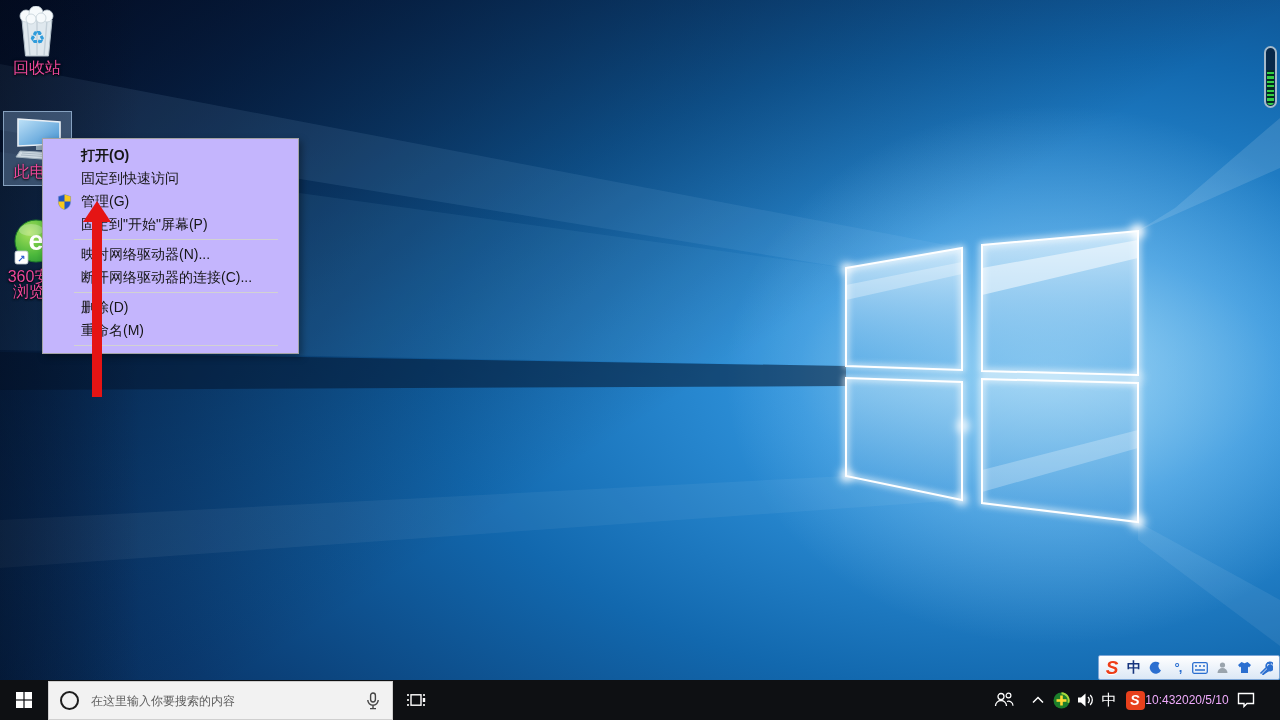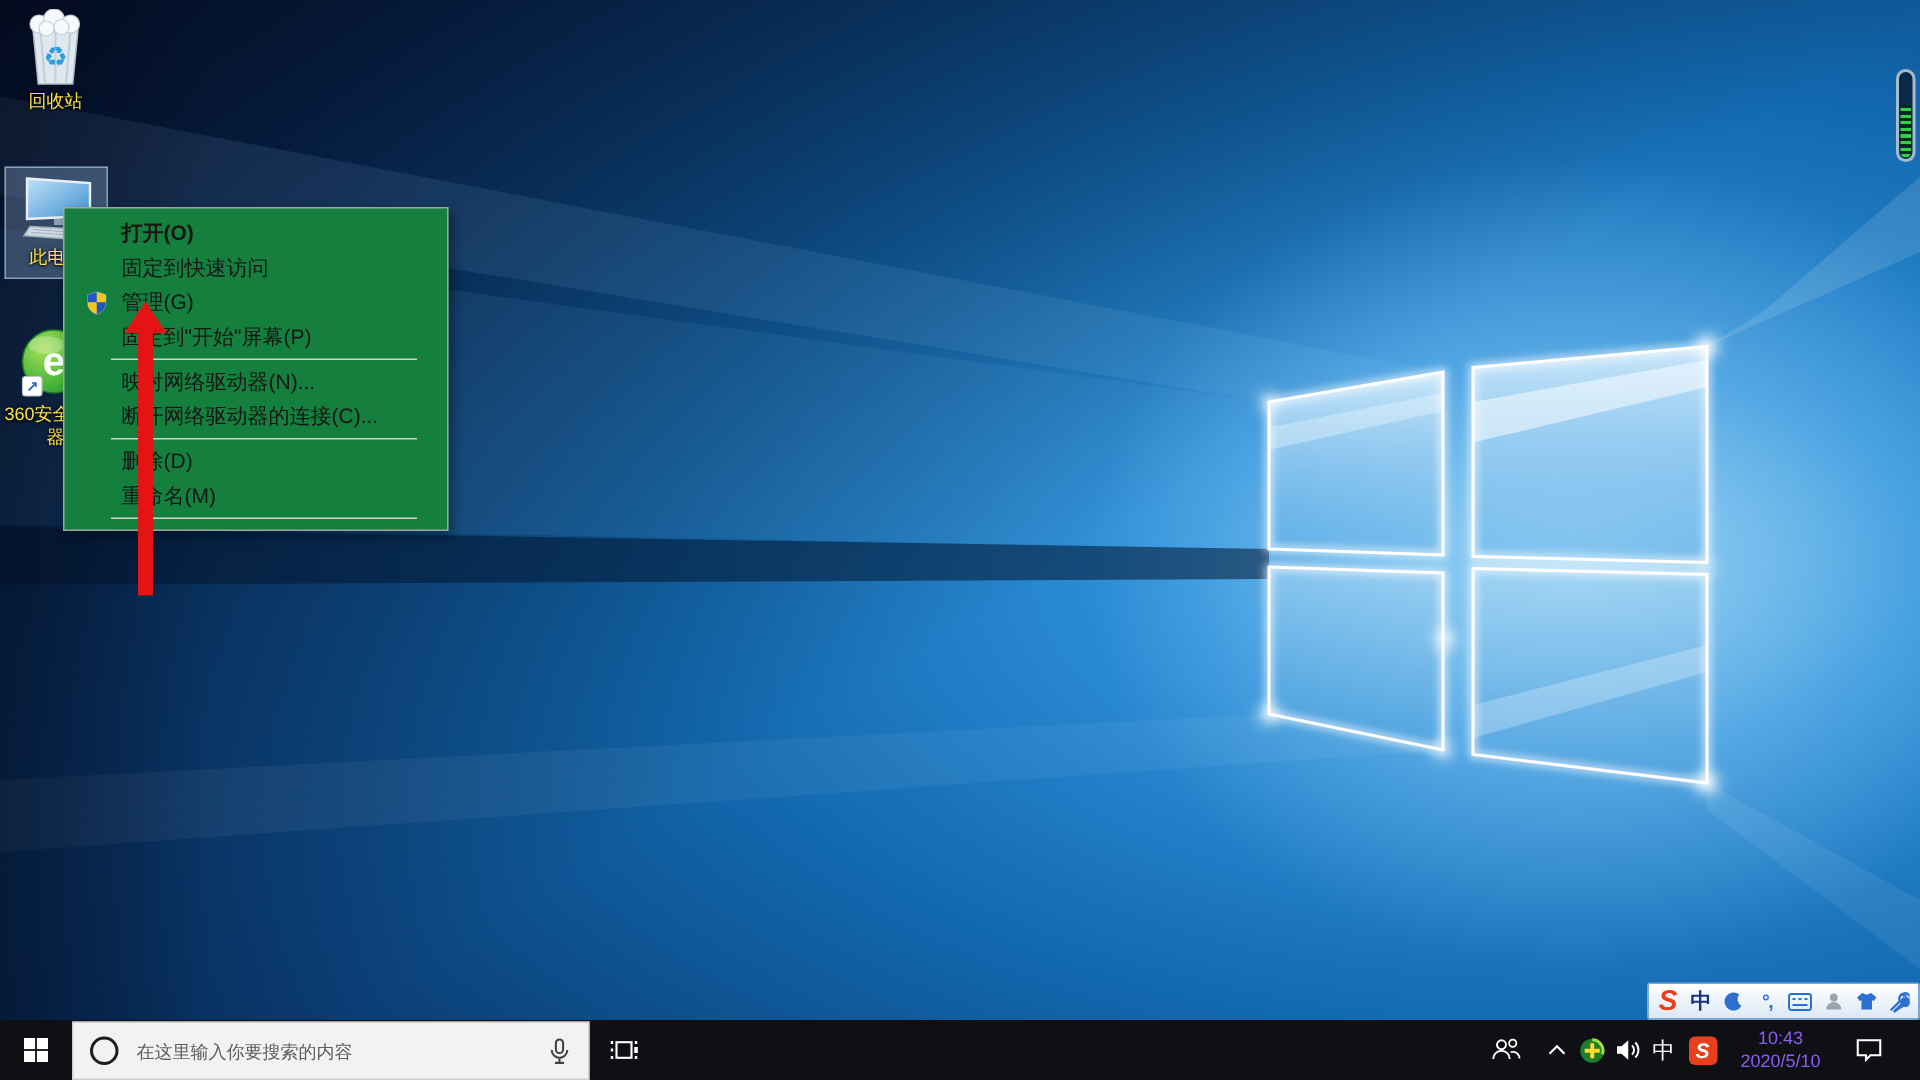--- a/index.html
+++ b/index.html
@@ -14,30 +14,30 @@
 
   
   .gauge{position:absolute;left:1264px;top:46px;width:13px;height:62px;border-radius:7px;
     border:2px solid rgba(205,222,235,.8);background:rgba(6,18,38,.72);overflow:hidden;}
   .gauge-fill{position:absolute;left:1px;right:1px;bottom:1px;height:35px;
     background:repeating-linear-gradient(to top,#33cf45 0 2.2px,rgba(4,40,18,.75) 2.2px 4.4px);border-radius:0 0 5px 5px;}
 
   
   .icon-cell{position:absolute;width:72px;text-align:center;color:#fff;}
   .icon-cell .icon-img{display:block;margin:0 auto;}
-  .icon-label{margin-top:2px;font-size:12px;line-height:15px;color:#fde047;
+  .icon-label{margin-top:2px;font-size:16px;line-height:15px;color:#ec4899;
     text-shadow:0 1px 2px rgba(0,0,0,.95),0 0 3px rgba(0,0,0,.7);word-break:break-all;}
   .cell-recycle{left:1px;top:6px;}
   .cell-thispc{left:3px;top:111px;width:69px;height:75px;padding-top:4px;
     background:rgba(128,160,196,.38);border:1px solid rgba(175,205,235,.65);}
   .cell-360{left:0px;top:219px;width:74px;}
 
   
   .context-menu{position:absolute;left:42px;top:138px;width:257px;z-index:20;
-    background:#15803d;border:1px solid #a3a3a3;box-shadow:3px 3px 7px rgba(0,0,0,.35);
+    background:#c4b5fd;border:1px solid #a3a3a3;box-shadow:3px 3px 7px rgba(0,0,0,.35);
     padding:5px 17px 4px 1px;}
   .mi{position:relative;height:23px;line-height:23px;padding-left:37px;font-size:14px;color:#161616;white-space:nowrap;}
   .mi.bold{font-weight:bold;}
   .mi .mi-ico{position:absolute;left:13px;top:4px;width:15px;height:16px;}
   .cm-sep{height:1px;background:#d2d2d2;margin:3px 3px 3px 30px;}
 
   
   .red-arrow{position:absolute;z-index:30;pointer-events:none;}
   .arrow-shaft{position:absolute;left:92px;top:220px;width:10px;height:177px;background:#e51414;}
   .arrow-head{position:absolute;left:83px;top:201px;width:0;height:0;
@@ -55,21 +55,21 @@
   .taskview-button{position:absolute;left:395px;top:0;width:42px;height:40px;display:flex;align-items:center;justify-content:center;}
   .tbtn{position:absolute;top:0;height:40px;display:flex;align-items:center;justify-content:center;color:#fff;}
   .tb-people{left:991px;width:26px;}
   .tb-chevron{left:1028px;width:20px;}
   .tb-360{left:1050px;width:22px;}
   .tb-speaker{left:1074px;width:24px;}
   .tb-ime{left:1098px;width:22px;font-size:15px;color:#fff;}
   .tb-sogou{left:1122px;width:26px;}
   .sogou-badge{width:19px;height:19px;background:#e8401c;border-radius:4px;color:#fff;
     font-weight:bold;font-style:italic;font-size:14px;line-height:19px;text-align:center;}
-  .tb-clock{left:1150px;width:74px;color:#8b5cf6;font-size:12px;line-height:15px;text-align:center;flex-direction:column;}
+  .tb-clock{left:1150px;width:74px;color:#f0abfc;font-size:12px;line-height:15px;text-align:center;}
   .tb-action{left:1228px;width:36px;}
 
   
   .lang-bar{position:absolute;left:1098px;top:655px;width:182px;height:25px;z-index:35;
     background:linear-gradient(#ffffff,#dce8f6);border:1px solid #7da6d6;border-radius:2px;
     display:flex;align-items:center;padding:0 2px;}
   .lb-item{flex:1;display:flex;align-items:center;justify-content:center;height:100%;cursor:pointer;}
   .lb-sogou{color:#ee3d18;font-weight:900;font-style:italic;font-size:19px;text-shadow:0 1px 0 #fff;}
   .lb-zh{color:#17357e;font-weight:bold;font-size:14px;}
   .lb-punct{color:#2b6fd0;font-weight:bold;font-size:13px;letter-spacing:-1px;}

